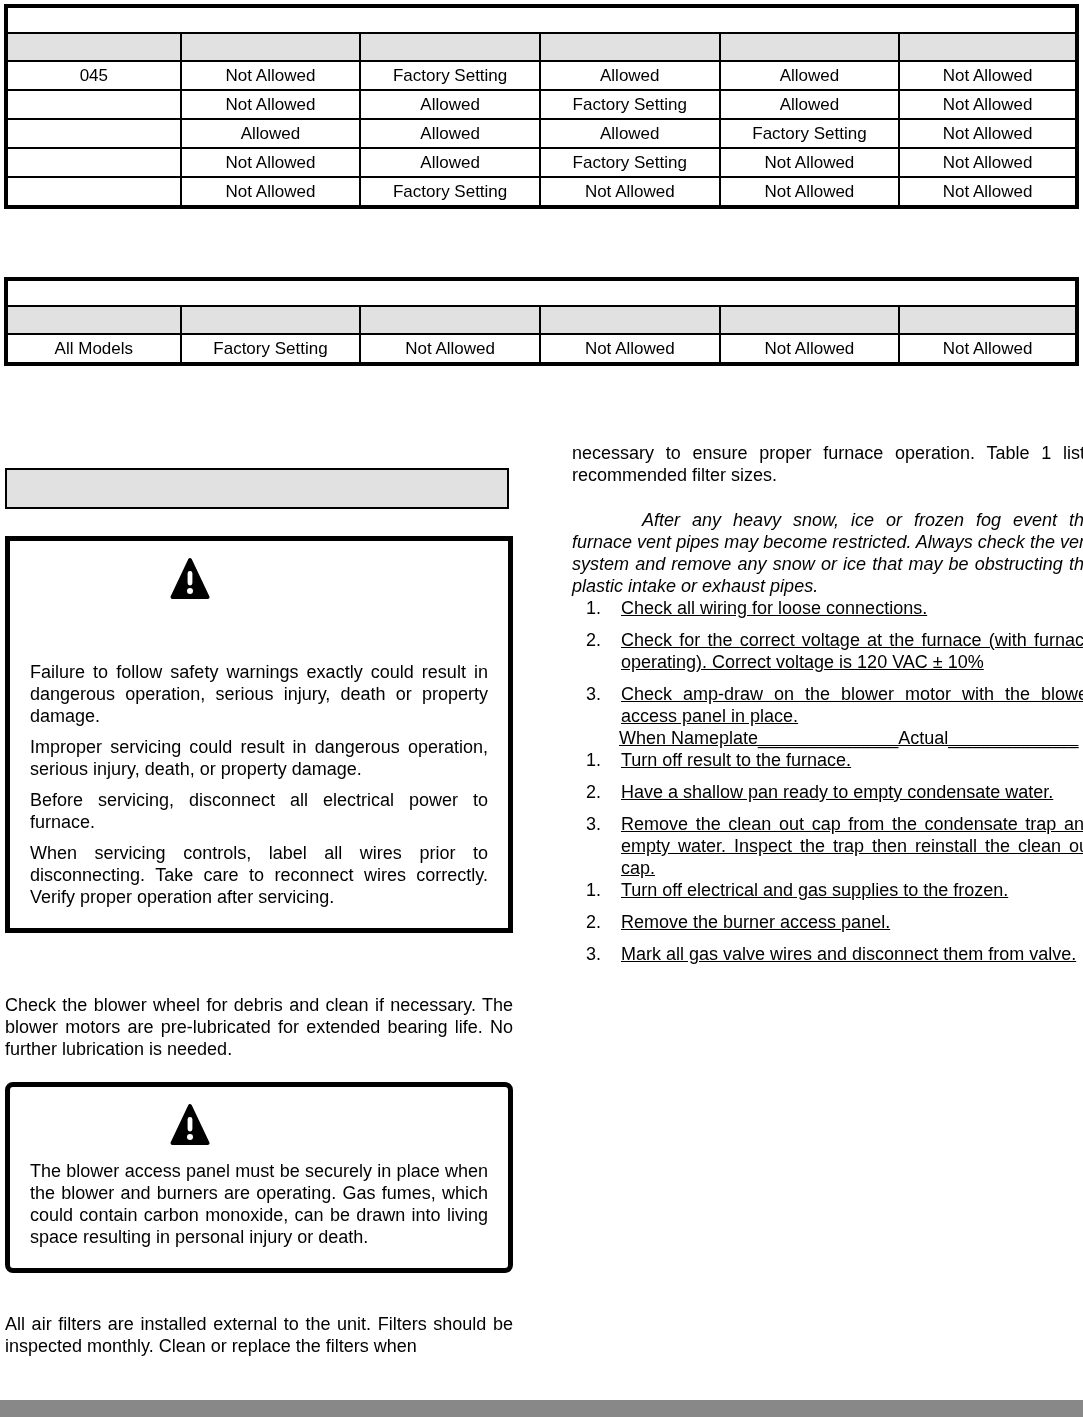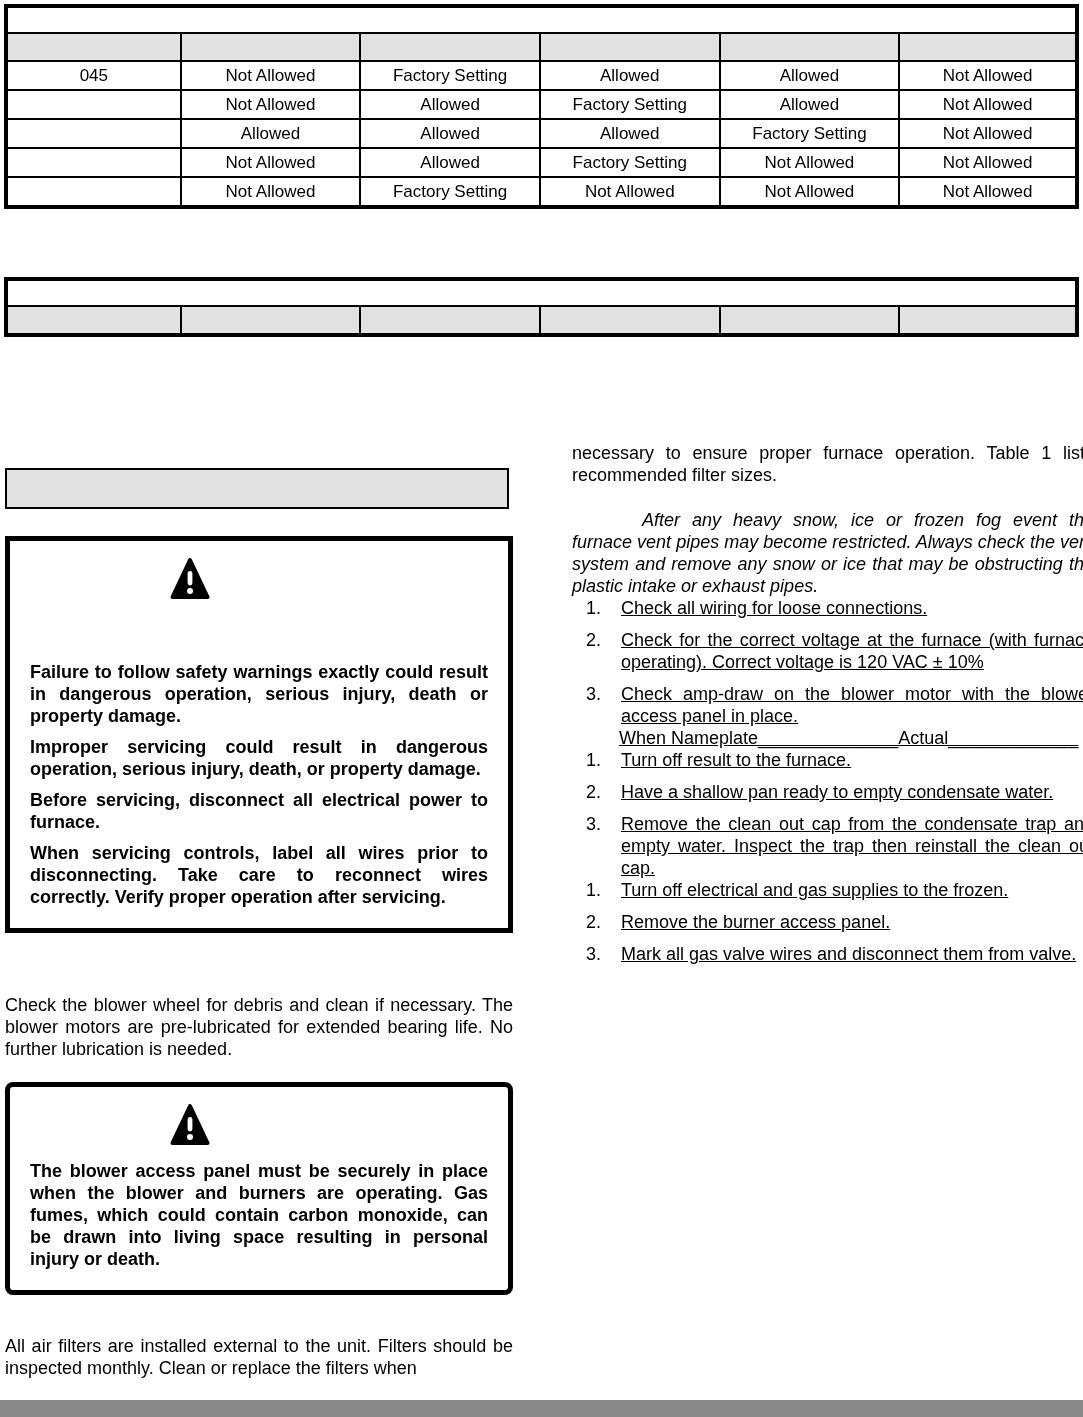--- a/index.html
+++ b/index.html
@@ -55,21 +55,21 @@
     height:37px;width:500px;
     background:#e1e1e1;
     border:2px solid #000;
   }
   
   .warnbox{
     border:5px solid #000;
     padding:16px 20px 20px 20px;
     background:#fff;
   }
-  .warnbox{margin-top:27px;font-weight:bold;}
+  .warnbox{margin-top:27px;}
   .warnbox.second{margin-top:22px;border-radius:8px;}
   .warn-icon-row{height:44px;}
   .warn-icon{display:block;margin-left:140px;width:40px;height:44px;}
   .warn-sp-lg{height:60px;}
   .warn-sp-sm{height:13px;}
   .warnbox p{
     font-size:18px;line-height:22px;
     text-align:justify;
     margin:0 0 9px 0;
   }
@@ -173,20 +173,28 @@
       <td class="title-cell" colspan="6"></td>
     </tr>
     <tr>
       <td class="head-cell"></td>
       <td class="head-cell"></td>
       <td class="head-cell"></td>
       <td class="head-cell"></td>
       <td class="head-cell"></td>
       <td class="head-cell"></td>
     </tr>
+    <tr>
+      <td class="data-cell">All Models</td>
+      <td class="data-cell">Factory Setting</td>
+      <td class="data-cell">Not Allowed</td>
+      <td class="data-cell">Not Allowed</td>
+      <td class="data-cell">Not Allowed</td>
+      <td class="data-cell">Not Allowed</td>
+    </tr>
   </tbody>
     </table>
 
   <div class="col-left">
 
     <div class="section-bar"></div>
 
     <div class="warnbox">
       <div class="warn-icon-row">
         <svg class="warn-icon" viewBox="0 0 40 44" width="40" height="44">

